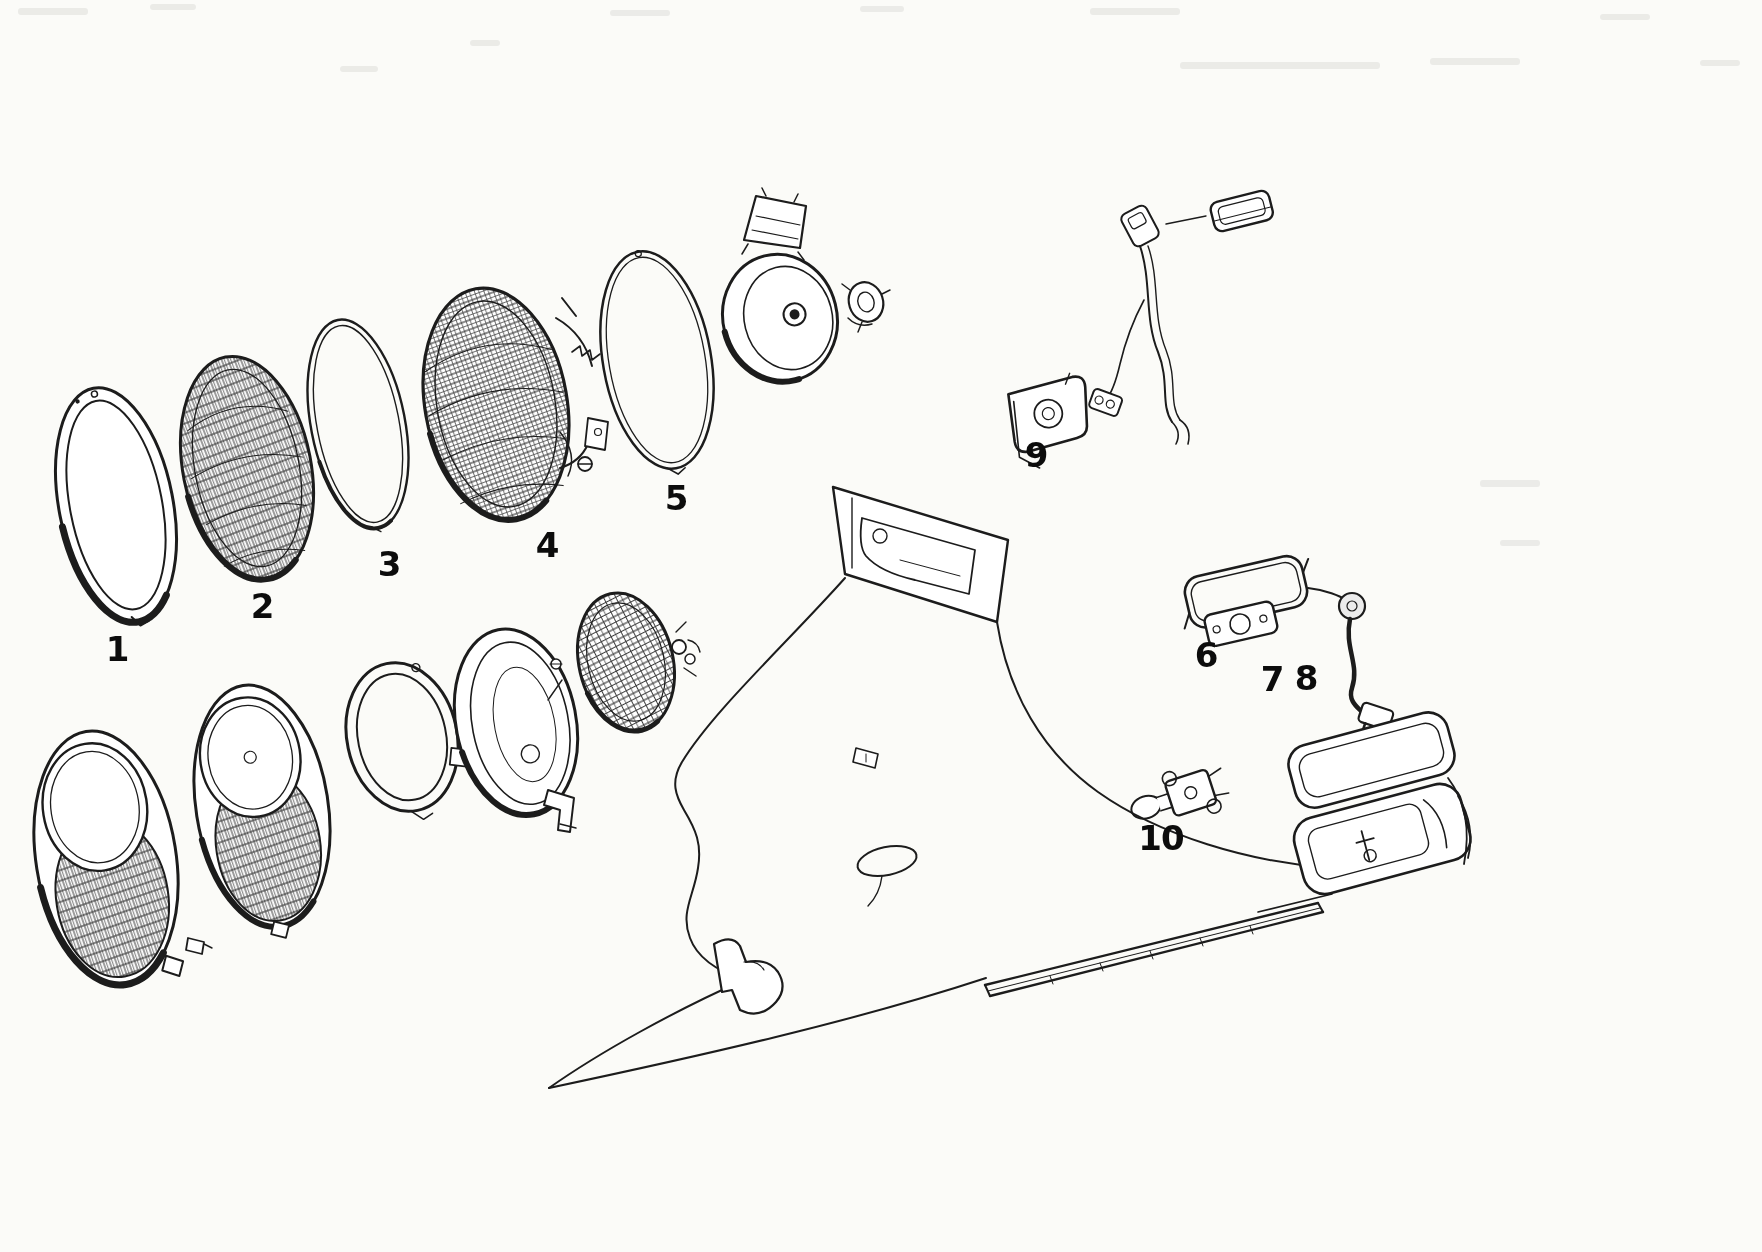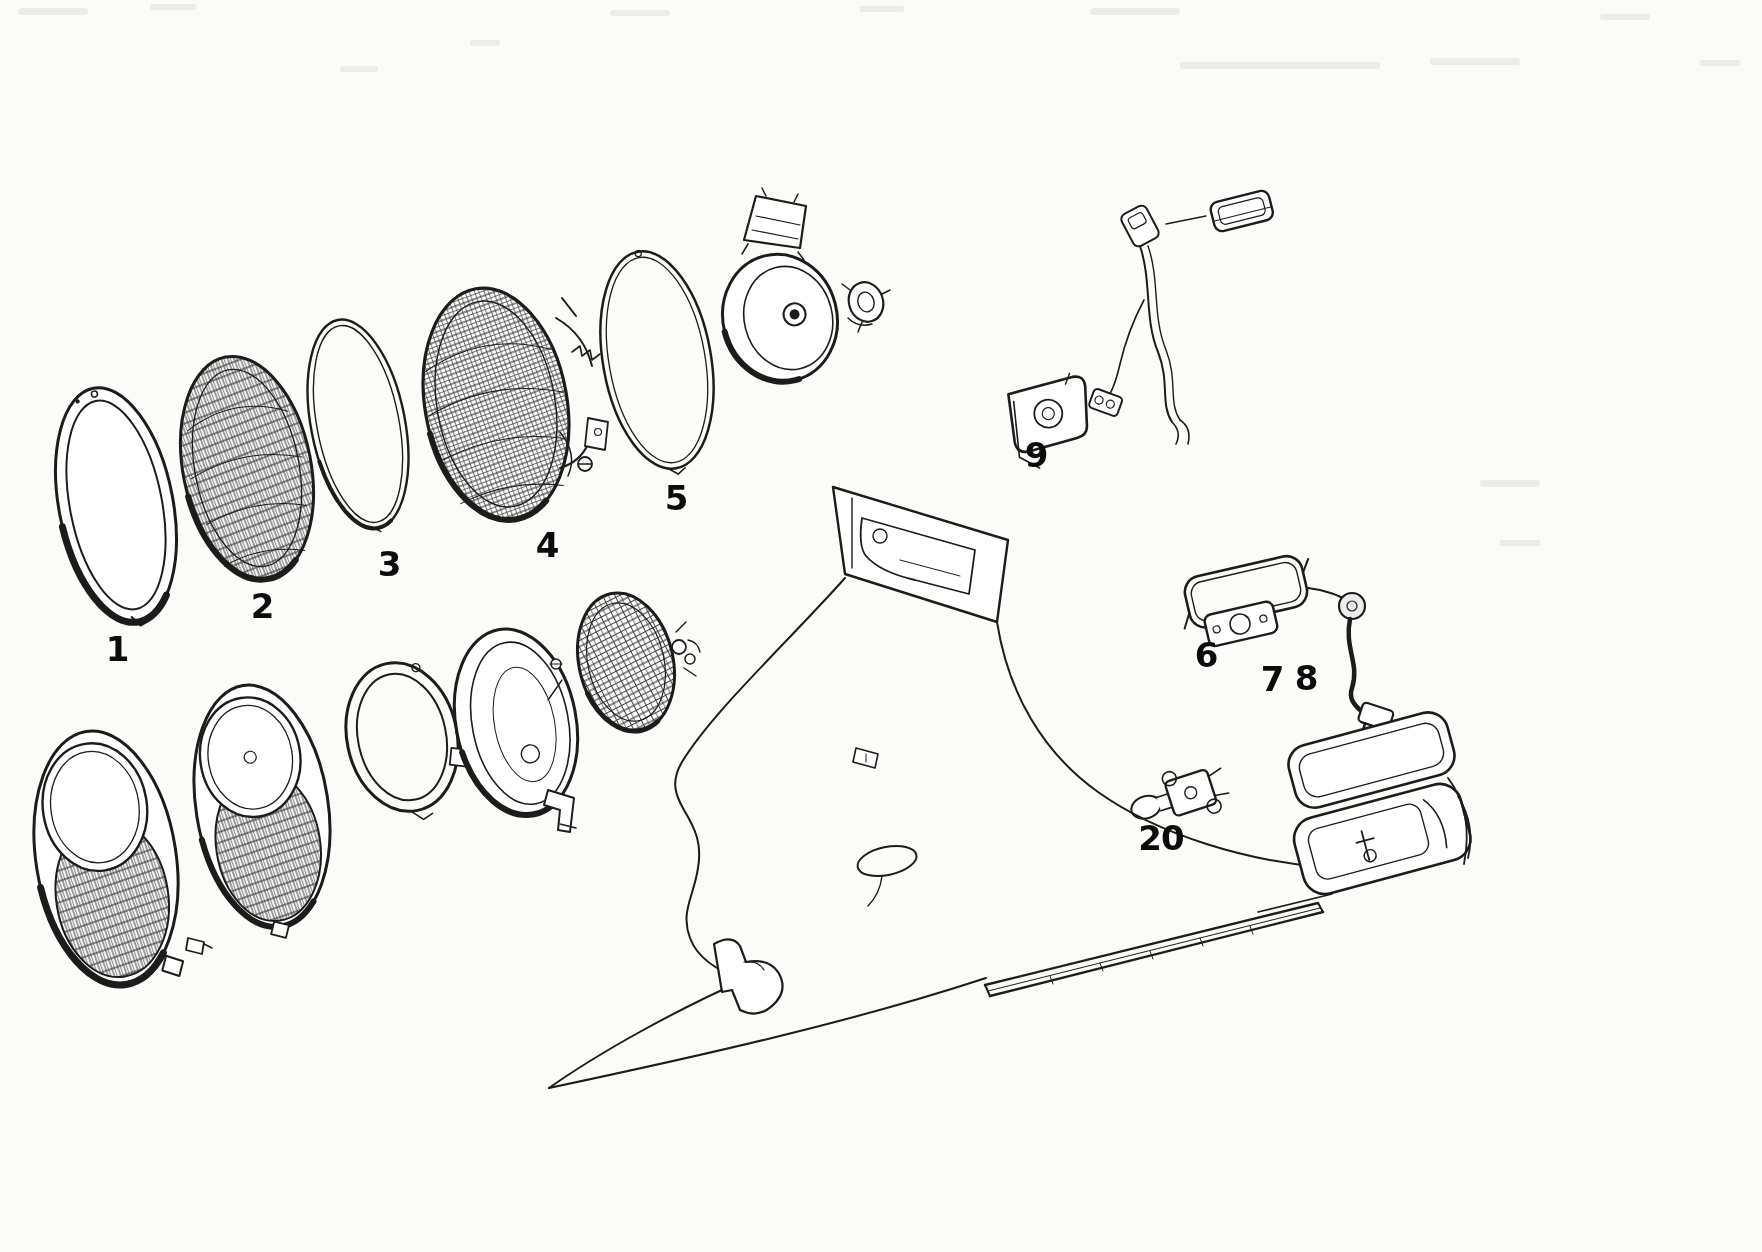--- a/index.html
+++ b/index.html
@@ -318,16 +318,16 @@
 <div class="labels">
   <div class="part-label" style="left:117px; top:649px">1</div>
   <div class="part-label" style="left:262px; top:606px">2</div>
   <div class="part-label" style="left:389px; top:564px">3</div>
   <div class="part-label" style="left:547px; top:545px">4</div>
   <div class="part-label" style="left:676px; top:498px">5</div>
   <div class="part-label" style="left:1206px; top:655px">6</div>
   <div class="part-label" style="left:1272px; top:679px">7</div>
   <div class="part-label" style="left:1306px; top:678px">8</div>
   <div class="part-label" style="left:1036px; top:455px">9</div>
-  <div class="part-label" style="left:1161px; top:838px">20</div>
+  <div class="part-label" style="left:1161px; top:838px">10</div>
 </div>
 
 </div>
 
 </body></html>

